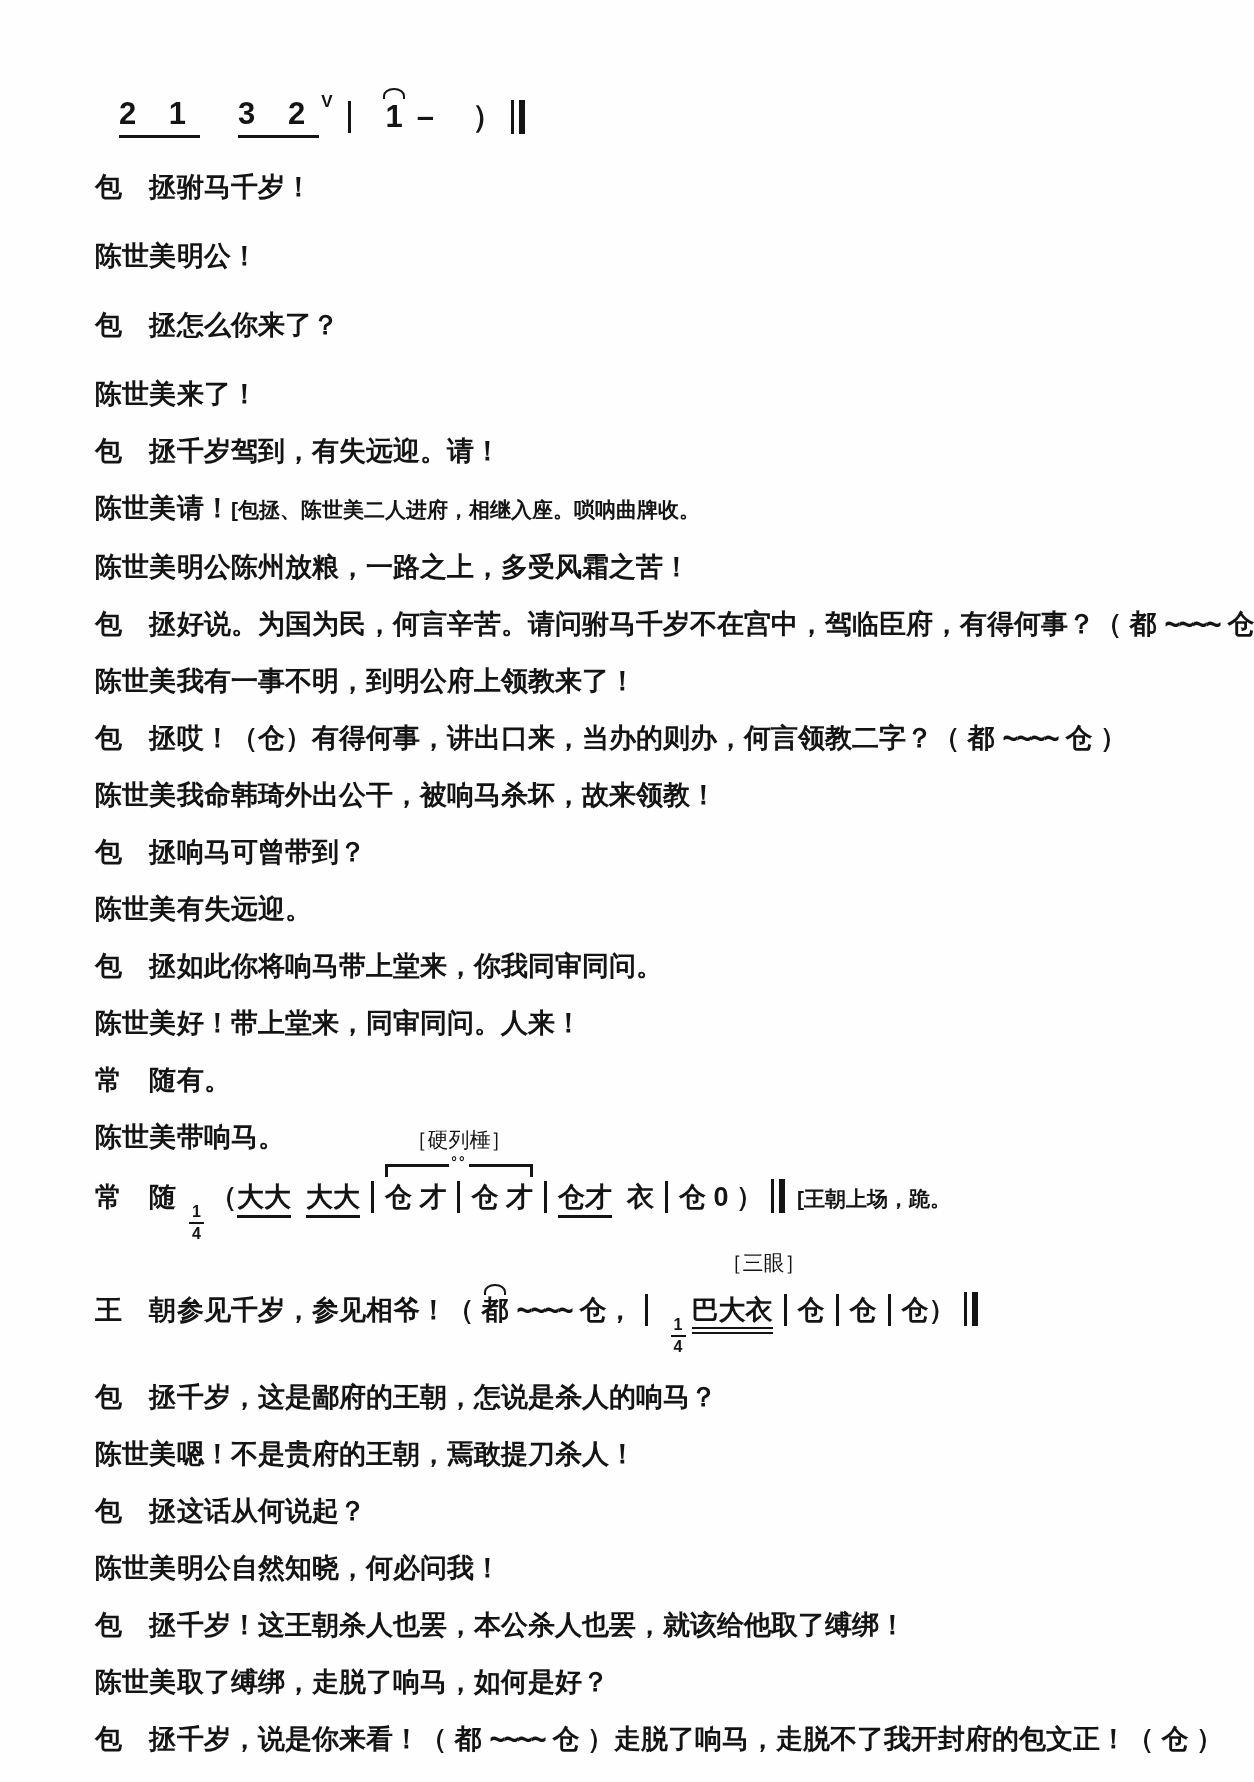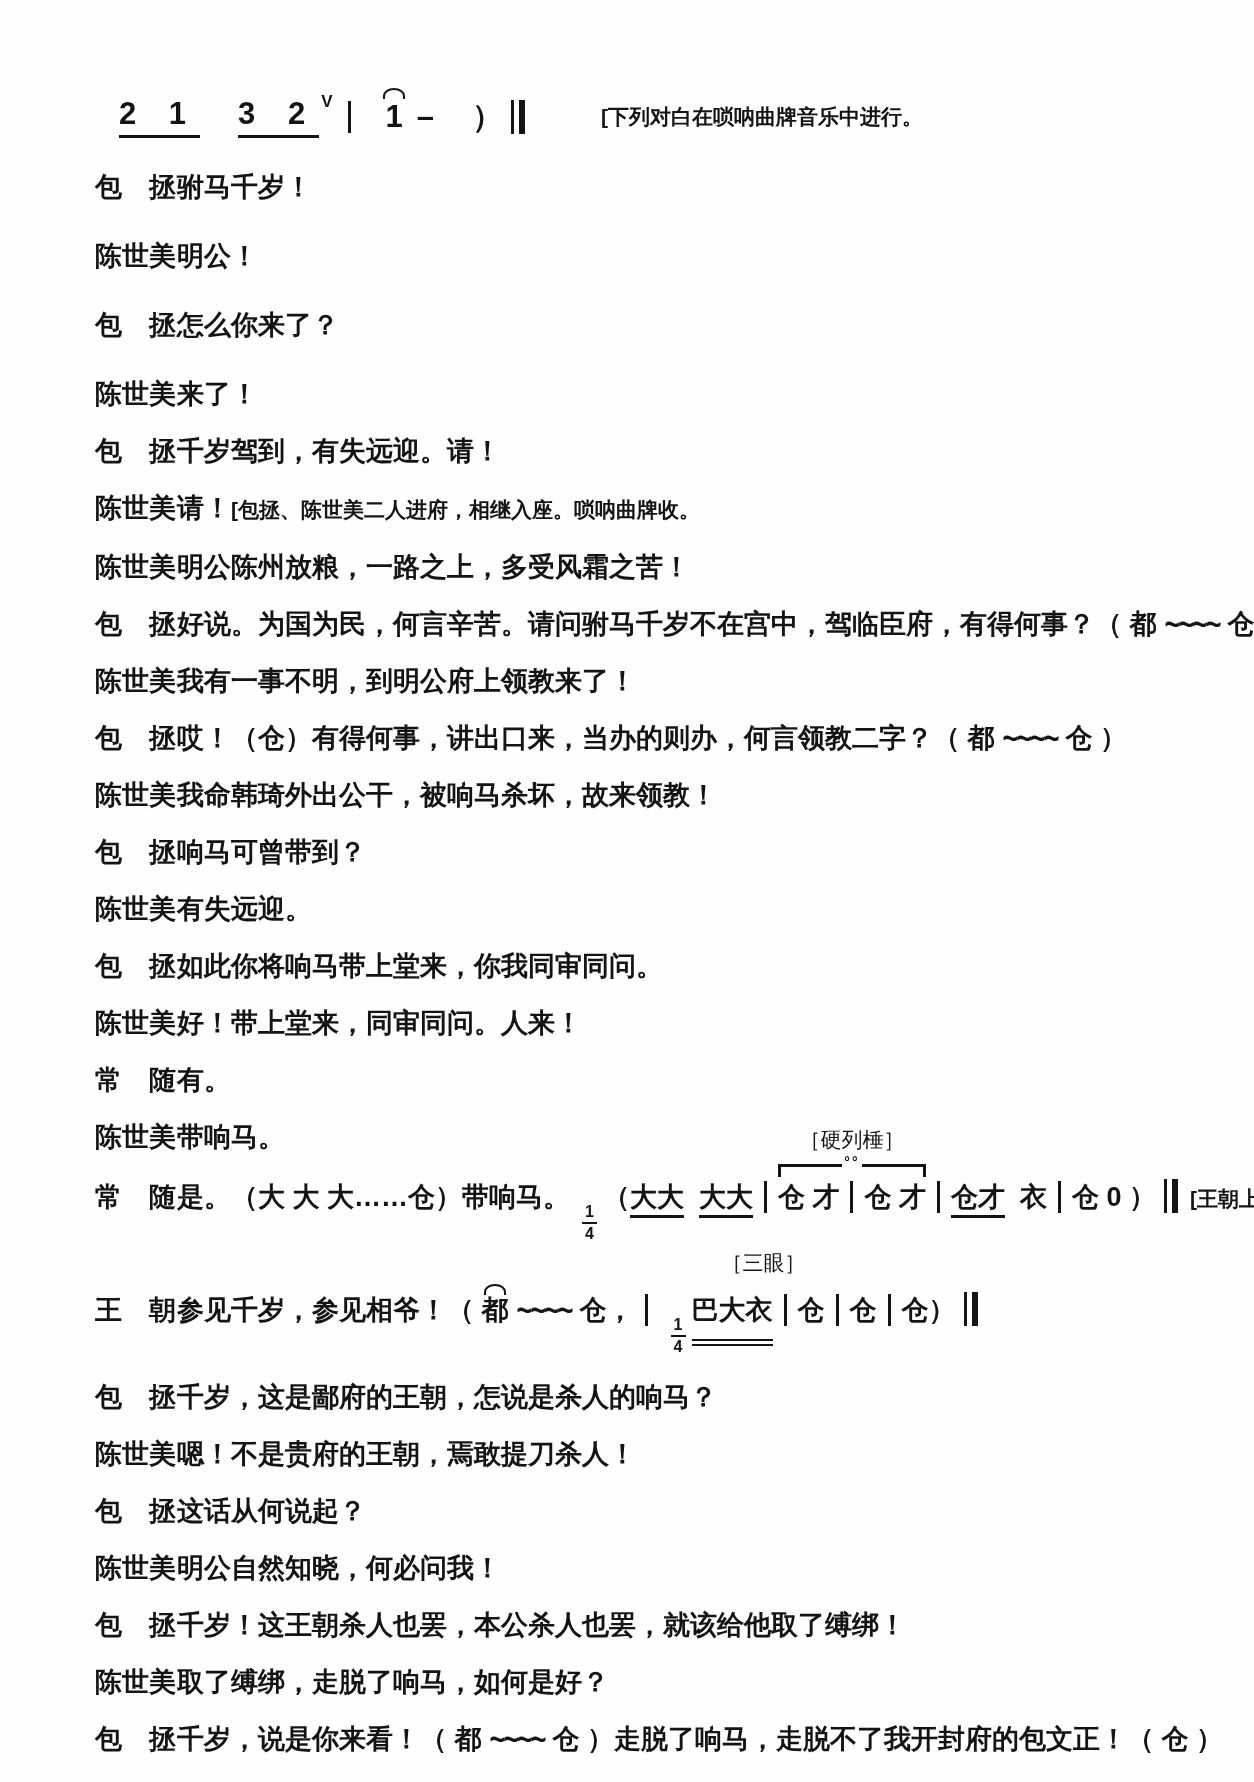--- a/index.html
+++ b/index.html
@@ -10,21 +10,21 @@
     color:#141414;
   }
   .sheet { position:relative; width:1254px; height:1782px; background:#fefefe; overflow:hidden; }
   .content { padding:96px 40px 0 95px; }
 
   
   .topline { display:flex; align-items:center; margin-bottom:34px; font-weight:700; white-space:nowrap; }
   .jp { font-size:31px; font-weight:700;margin-left:24px; }
   .grp { letter-spacing:12px; padding-right:2px; }
   .u1 { border-bottom:3px solid #141414; padding-bottom:3px; }
-  .u2 { border-bottom:7px double #141414; padding-bottom:14px;text-align:right; }
+  .u2 { border-bottom:7px double #141414; padding-bottom:2px;text-align:right; }
   .gap12 { display:inline-block; width:14px; }
   .breath { font-size:17px; font-weight:700; position:relative; top:-15px; margin:0 4px 0 2px; }
   .bl { display:inline-block; width:3px; height:32px; background:#141414; margin:0 11px; vertical-align:-7px; }
   .dbl { display:inline-block; height:34px; border-left:3px solid #141414; border-right:6px solid #141414; width:5px; margin:0 12px 0 8px; vertical-align:-7px; }
   .tied { position:relative; display:inline-block; }
   .tie { position:absolute; top:-11px; left:50%; transform:translateX(-50%); width:18px; height:9px;
          border:2.5px solid #141414; border-bottom:none; border-radius:18px 18px 0 0 / 13px 13px 0 0; }
   .dash { margin:0 14px; }
   .topnote { margin-left:64px; }
 
@@ -65,21 +65,20 @@
     <div class="topline">
       <span class="jp grp u1">2 1</span>
       <span class="gap12"></span>
       <span class="jp grp u1">3 2</span>
       <span class="breath">V</span>
       <span class="bl"></span>
       <span class="tied jp"><span class="tie"></span><span>1</span></span>
       <span class="jp dash">–</span>
       <span class="jp">）</span>
       <span class="dbl"></span>
-      <span class="small-note topnote">[下列对白在唢呐曲牌音乐中进行。</span>
     </div>
 
     <div class="row wide">
       <span class="speaker">包　拯</span>
       <span class="line">驸马千岁！</span>
     </div>
     <div class="row wide">
       <span class="speaker">陈世美</span>
       <span class="line">明公！</span>
     </div>
@@ -140,21 +139,21 @@
       <span class="line">有。</span>
     </div>
     <div class="row">
       <span class="speaker">陈世美</span>
       <span class="line">带响马。</span>
     </div>
 
     <div class="row">
       <span class="speaker">常　随</span>
       <span class="line">
-        <span>是。（大 大 大……仓）带响马。</span><span class="frac">
+        <span class="frac">
             <span class="num">1</span>
             <span class="den">4</span>
           </span><span>（</span><span class="u1">大大</span>&nbsp;&nbsp;<span class="u1">大大</span><span class="bl"></span><span class="brk-group"><span class="brk">
               <span class="seg l"></span>
               <span class="dots">°°</span>
               <span class="seg r"></span>
             </span><span class="mlabel label-ylc">［硬列棰］</span><span>仓 才</span><span class="bl"></span><span>仓 才</span></span><span class="bl"></span><span class="u1">仓才</span>&nbsp;&nbsp;<span>衣</span><span class="bl"></span><span>仓 0 ）</span><span class="dbl"></span><span class="small-note">[王朝上场，跪。</span>
       </span>
     </div>
 

